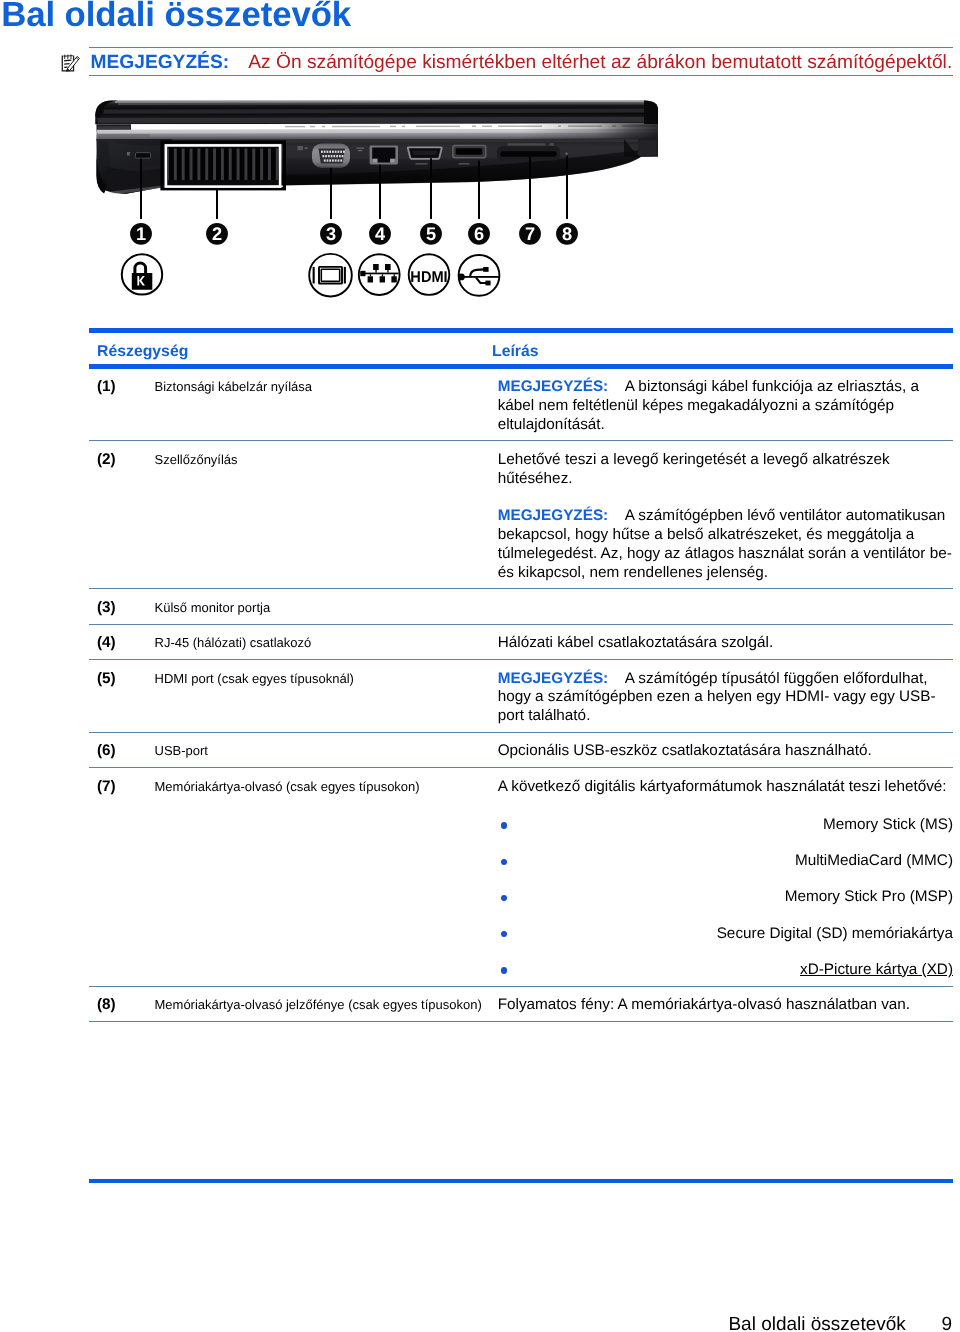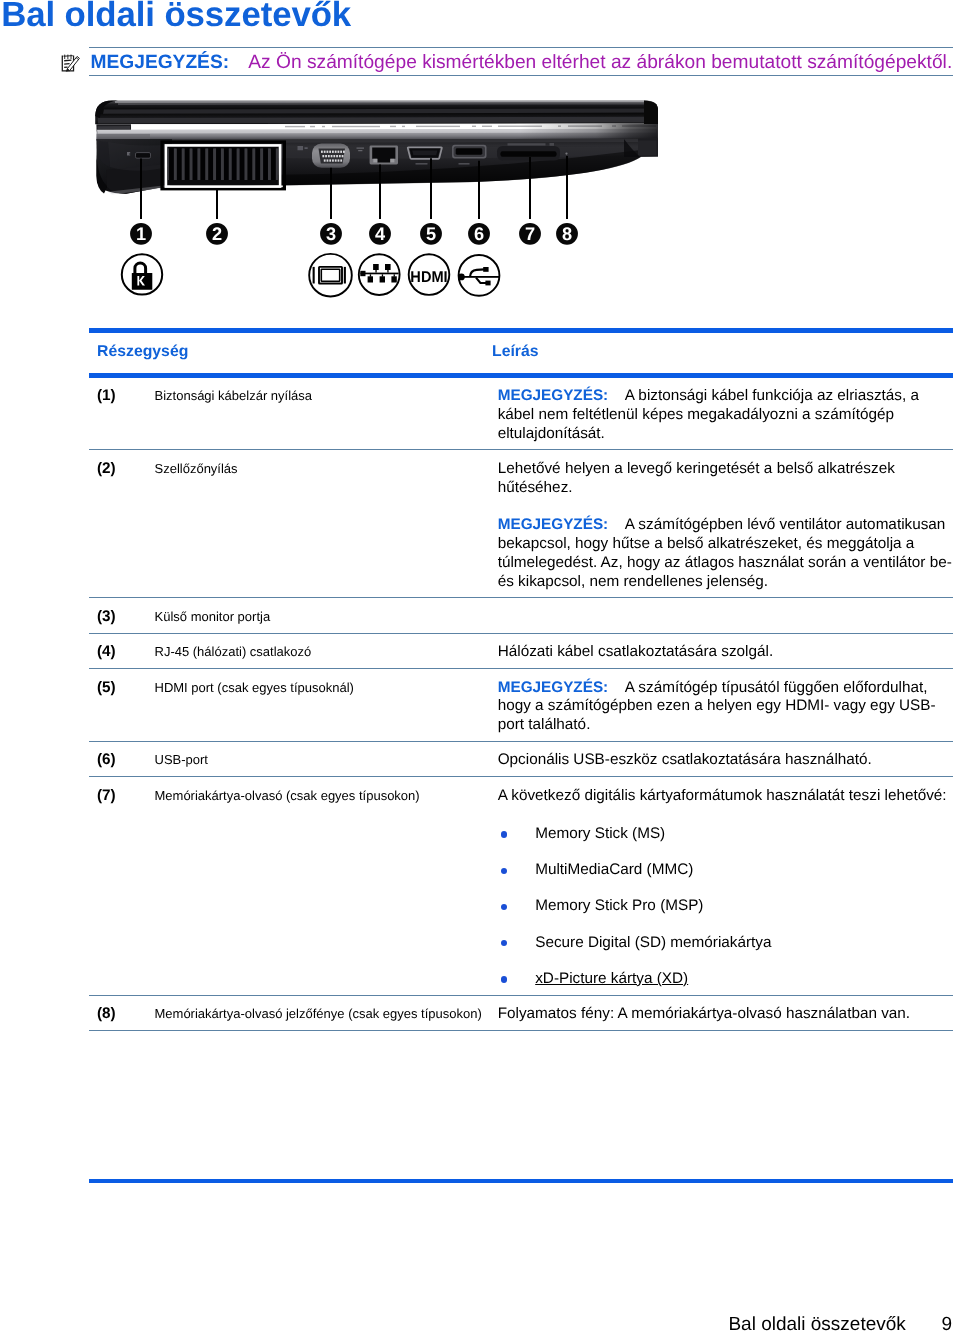--- a/index.html
+++ b/index.html
@@ -13,45 +13,45 @@
          font-weight:bold;color:#1062D9;white-space:nowrap;margin:0;letter-spacing:-0.1px;}
 
   
   .topnote{position:absolute;left:89px;top:46.6px;width:864px;
            border-top:1.25px solid #5C83A4;border-bottom:1.25px solid #5C83A4;
            box-sizing:border-box;height:29.2px;}
   .topnote .inner{position:absolute;left:1.5px;top:3.4px;width:864px;
                   font-size:19.2px;line-height:23px;white-space:nowrap;}
   .noteicon{position:absolute;left:-30.5px;top:3.0px;width:22.5px;height:22.5px;}
   .nlabel{color:#1062D9;font-weight:bold;}
-  .ntext{color:#a21caf;}
+  .ntext{color:#b91c1c;}
 
   
   .figure{position:absolute;left:0px;top:0px;width:960px;height:320px;}
   .figsvg{position:absolute;left:85px;top:96px;}
   .numsvg{position:absolute;left:85px;top:218px;}
   .iconsvg{position:absolute;left:85px;top:246px;}
 
   
   .tbl{position:absolute;left:89px;top:328px;width:864px;}
   .bar-top{height:5px;background:#0A5CE4;}
-  .thead{position:relative;height:40px;}
+  .thead{position:relative;height:31px;}
   .th{position:absolute;top:9.3px;font-size:15.8px;font-weight:bold;color:#1062D9;line-height:19px;}
   .th1{left:8px;}
   .th2{left:403px;}
   .bar-head{height:4.6px;background:#0A5CE4;}
   .trow{position:relative;border-bottom:1.25px solid #5C83A4;box-sizing:border-box;
         display:flex;align-items:flex-start;padding:9.6px 0 6.0px 0;}
   .cnum{width:65.5px;padding-left:8px;box-sizing:border-box;font-size:15.3px;font-weight:bold;
         line-height:18.72px;flex:none;}
   .cname{width:339px;font-size:13px;line-height:18.72px;flex:none;}
   .cdesc{width:459.5px;padding-left:4.2px;box-sizing:border-box;font-size:15.3px;line-height:18.72px;flex:none;}
   .cdesc p{margin:0 0 19.1px 0;}
   .cdesc p:last-child{margin-bottom:0;}
-  .cdesc ul{margin:19.4px 0 0 0;padding:0;list-style:none;}
+  .cdesc ul{margin:19.4px 0 0 0;padding:0;list-style:none;text-align:right;}
   .cdesc li{position:relative;padding-left:37.5px;margin-bottom:17.55px;}
   .cdesc li:last-child{margin-bottom:0;text-decoration:underline;}
   .cdesc li .bul{position:absolute;left:2.9px;top:6.6px;width:6.3px;height:6.3px;
                  border-radius:50%;background:#1A4FD6;}
 
   .bar-bottom{position:absolute;left:89px;top:1178.5px;width:864px;height:4.6px;background:#0A5CE4;}
   .pfoot{position:absolute;top:1313px;font-size:19px;line-height:23px;color:#000;white-space:nowrap;}
   .pfoot-sec{left:728.4px;}
   .pfoot-num{left:941.4px;}
 </style>
@@ -314,21 +314,21 @@
       <span class="cnum">(1)</span>
       <span class="cname">Biztonsági kábelzár nyílása</span>
       <div class="cdesc">
         <p><span class="nlabel">MEGJEGYZÉS:</span><span class="ngap">  </span><span>A biztonsági kábel funkciója az elriasztás, a kábel nem feltétlenül képes megakadályozni a számítógép eltulajdonítását.</span></p>
       </div>
     </div>
     <div class="trow">
       <span class="cnum">(2)</span>
       <span class="cname">Szellőzőnyílás</span>
       <div class="cdesc">
-        <p>Lehetővé helyen a levegő keringetését a belső alkatrészek hűtéséhez.</p>
+        <p>Lehetővé teszi a levegő keringetését a levegő alkatrészek hűtéséhez.</p>
         <p><span class="nlabel">MEGJEGYZÉS:</span><span class="ngap">  </span><span>A számítógépben lévő ventilátor automatikusan bekapcsol, hogy hűtse a belső alkatrészeket, és meggátolja a túlmelegedést. Az, hogy az átlagos használat során a ventilátor be- és kikapcsol, nem rendellenes jelenség.</span></p>
       </div>
     </div>
     <div class="trow">
       <span class="cnum">(3)</span>
       <span class="cname">Külső monitor portja</span>
     </div>
     <div class="trow">
       <span class="cnum">(4)</span>
       <span class="cname">RJ-45 (hálózati) csatlakozó</span>

